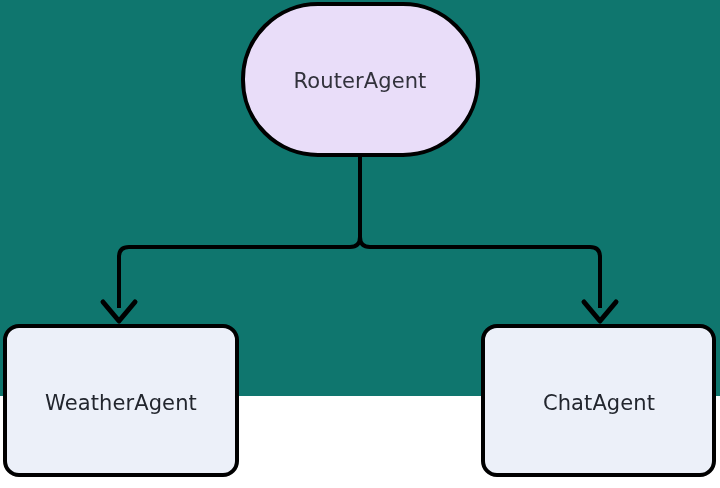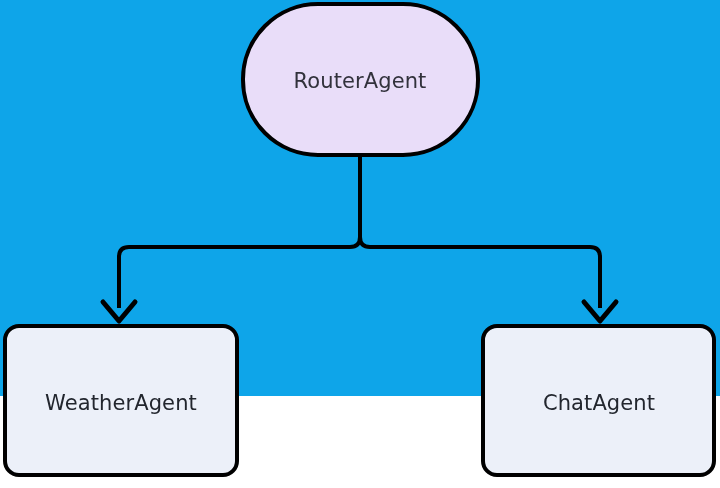--- a/index.html
+++ b/index.html
@@ -11,21 +11,21 @@
   body {
     width: 720px;
     height: 488px;
     overflow: hidden;
     font-family: "DejaVu Sans", sans-serif;
   }
   #diagram-canvas {
     position: relative;
     width: 720px;
     height: 396px;
-    background: #0ea5e9;
+    background: #0f766e;
   }
   #flow-svg {
     position: absolute;
     top: 0;
     left: 0;
     width: 720px;
     height: 488px;
     display: block;
   }
   .node-label {

